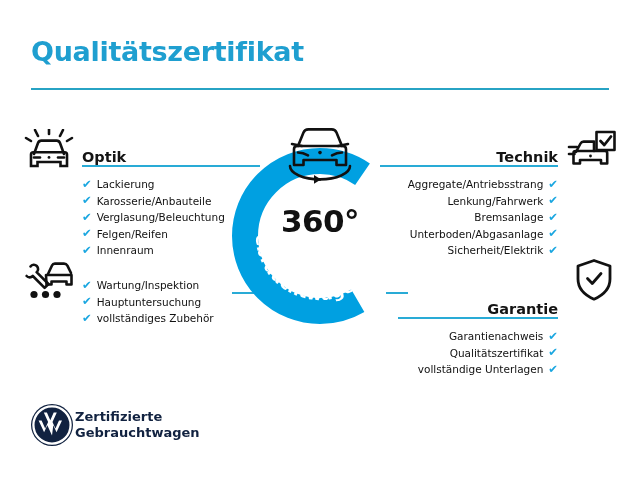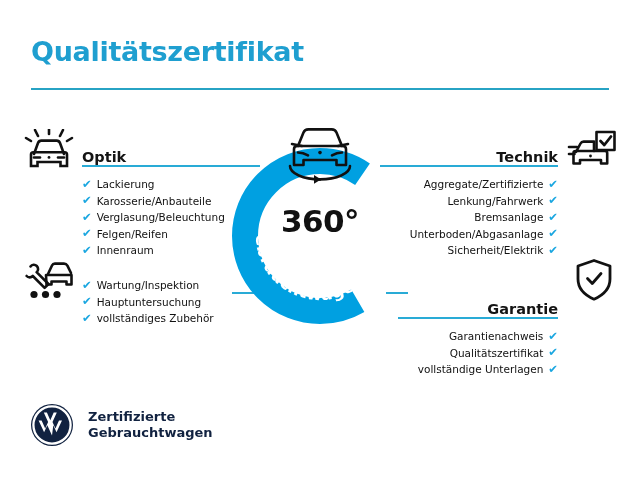--- a/index.html
+++ b/index.html
@@ -158,21 +158,20 @@
     color: #111111;
   }
 
   
   #footer-logo {
     position: absolute;
     left: 29px;
     top: 402px;
     display: flex;
     align-items: center;
-    gap: 13px;
   }
   #footer-logo .vw-mark { width: 46px; height: 46px; }
   #footer-logo .vw-text {
     font-size: 13px;
     font-weight: bold;
     color: #112240;
     line-height: 16px;
     white-space: nowrap;
   }
 </style>
@@ -280,21 +279,21 @@
     </ul>
   </div>
 
   <div class="section sec-right" id="sec-technik">
     <div class="sec-head">
       <div class="sec-title">Technik</div>
       <div class="sec-rule"></div>
     </div>
     <ul class="sec-list">
       <li>
-          <span>Aggregate/Zertifizierte</span>
+          <span>Aggregate/Antriebsstrang</span>
           <span class="chk">✔</span>
         </li>
       <li>
           <span>Lenkung/Fahrwerk</span>
           <span class="chk">✔</span>
         </li>
       <li>
           <span>Bremsanlage</span>
           <span class="chk">✔</span>
         </li>

